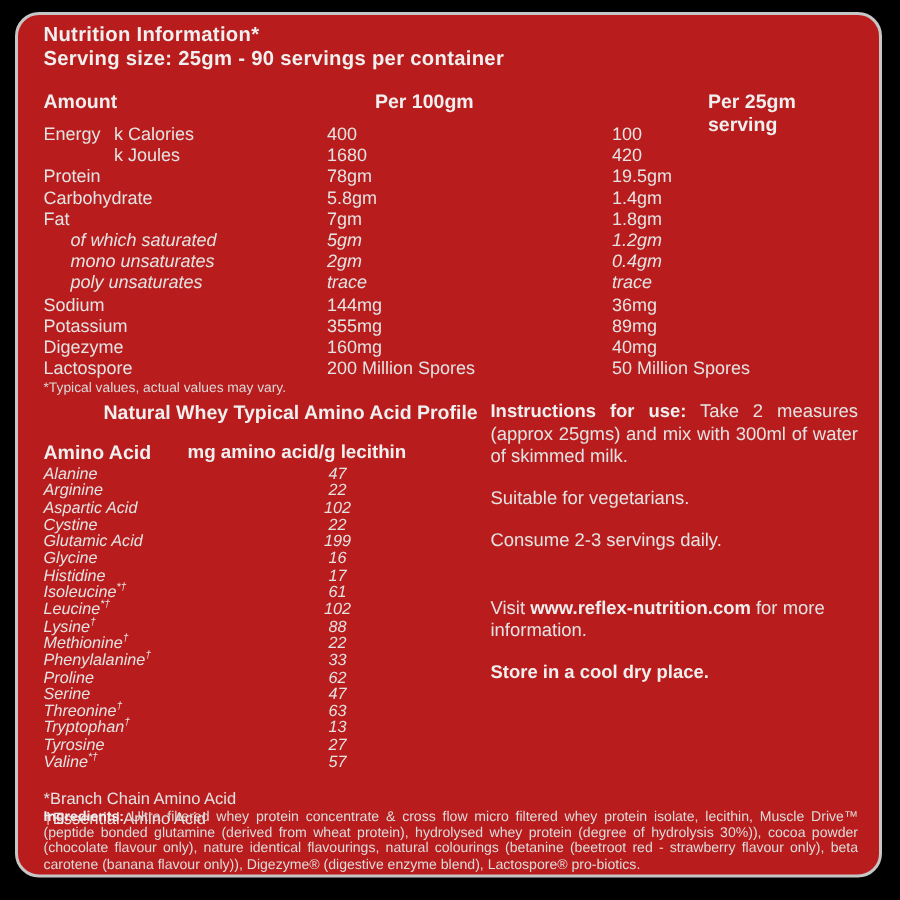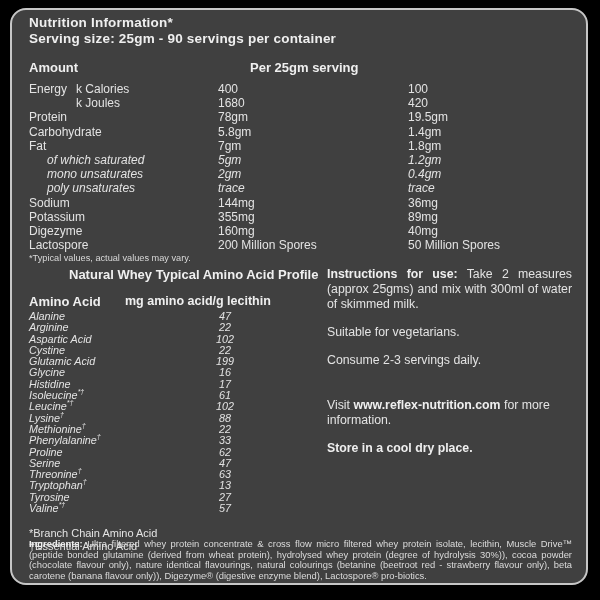--- a/index.html
+++ b/index.html
@@ -4,21 +4,21 @@
 <style>
   html,body{margin:0;padding:0;background:#000;}
   body{
     width:600px;height:600px;position:relative;overflow:hidden;
     font-family:"Liberation Sans", sans-serif;color:#e3e3e3;
     -webkit-font-smoothing:antialiased;
   }
   .frame{
     position:absolute;left:10px;top:8px;width:578px;height:577px;
     box-sizing:border-box;border:2px solid #c6c6c6;border-radius:16px;
-    background:#404040;
+    background:#b91c1c;
   }
   .abs{position:absolute;left:17px;right:14px;}
   
   .hdr{top:5px;}
   .hdr .t{font-size:13.5px;font-weight:bold;line-height:16px;color:#efefef;letter-spacing:.2px;}
   
   .ntable{top:50px;}
   .nhead,.nrow{display:grid;grid-template-columns:189px 190px 1fr;}
   .nhead{font-weight:bold;font-size:13px;height:14px;color:#efefef;gap:32px;}
   .nrows{margin-top:8px;}
@@ -55,20 +55,21 @@
 <div class="frame">
 
   <div class="abs hdr">
     <div class="t">Nutrition Information*</div>
     <div class="t">Serving size: 25gm - 90 servings per container</div>
   </div>
 
   <div class="abs ntable">
     <div class="nhead">
       <div>Amount</div>
+      <div>Per 100gm</div>
       <div>Per 25gm serving</div>
     </div>
     <div class="nrows">
 
         <div class="nrow">
           <div class="lab"><span class="main">Energy</span><span class="subl">k Calories</span></div>
           <div>400</div>
           <div>100</div>
         </div>
 

